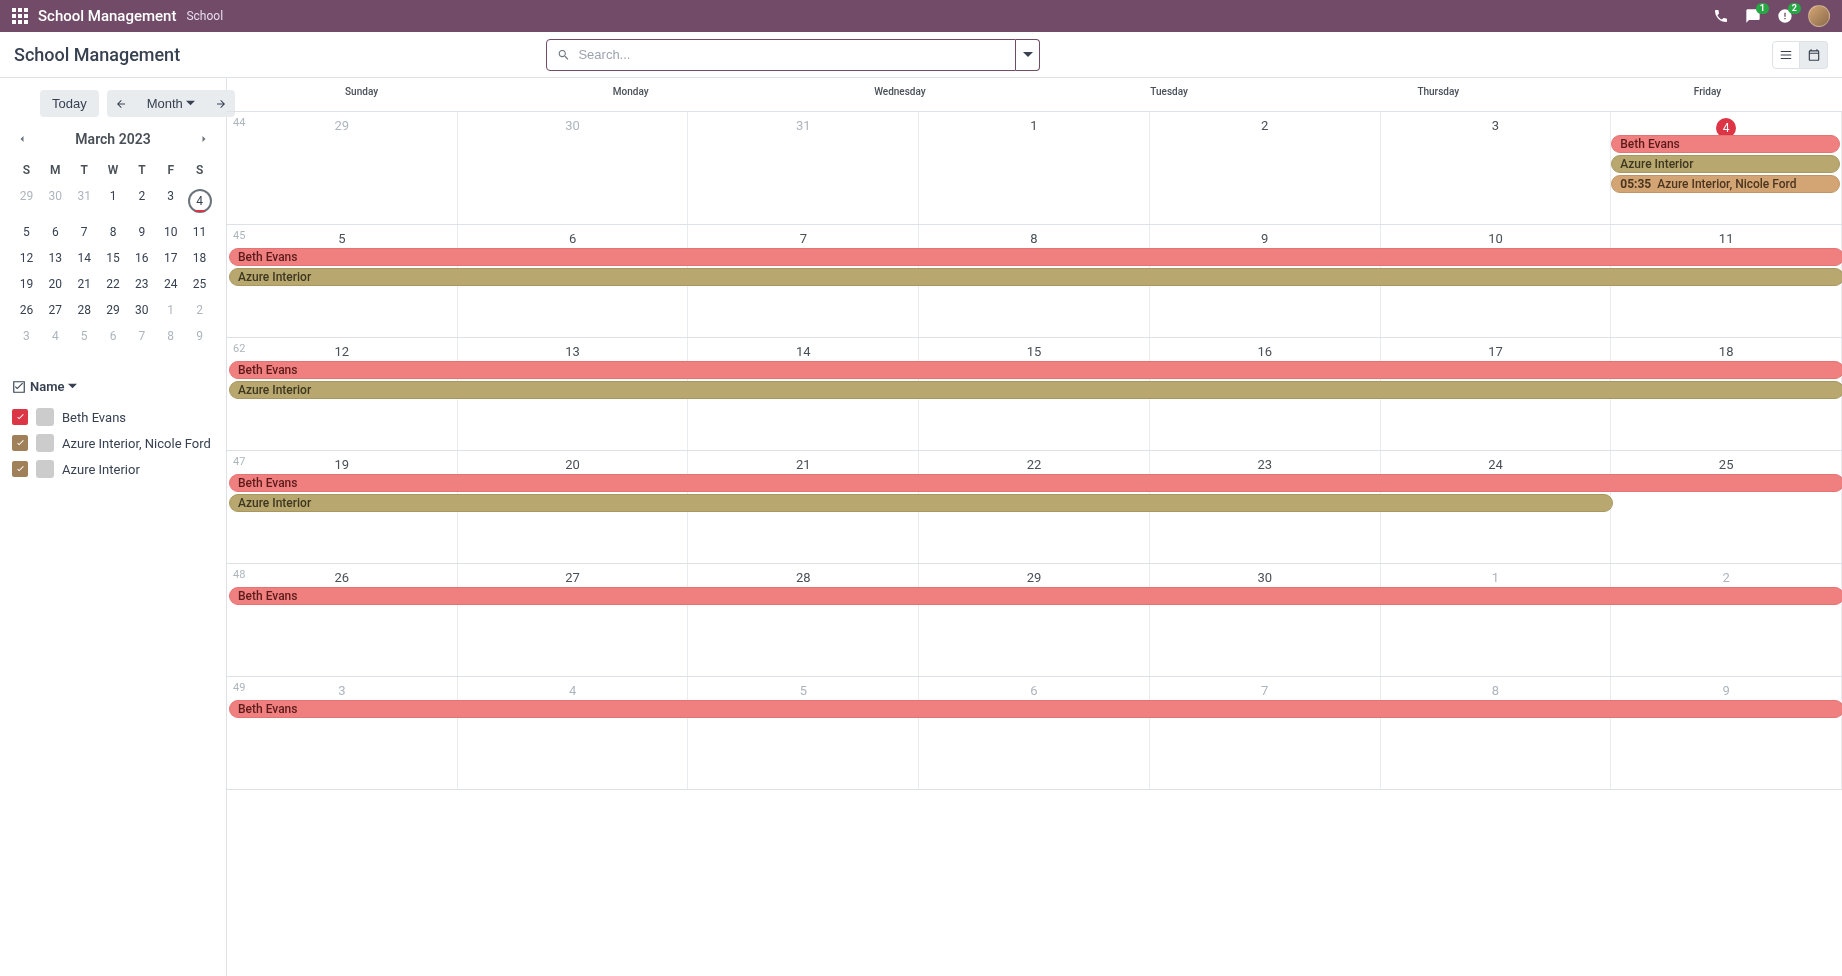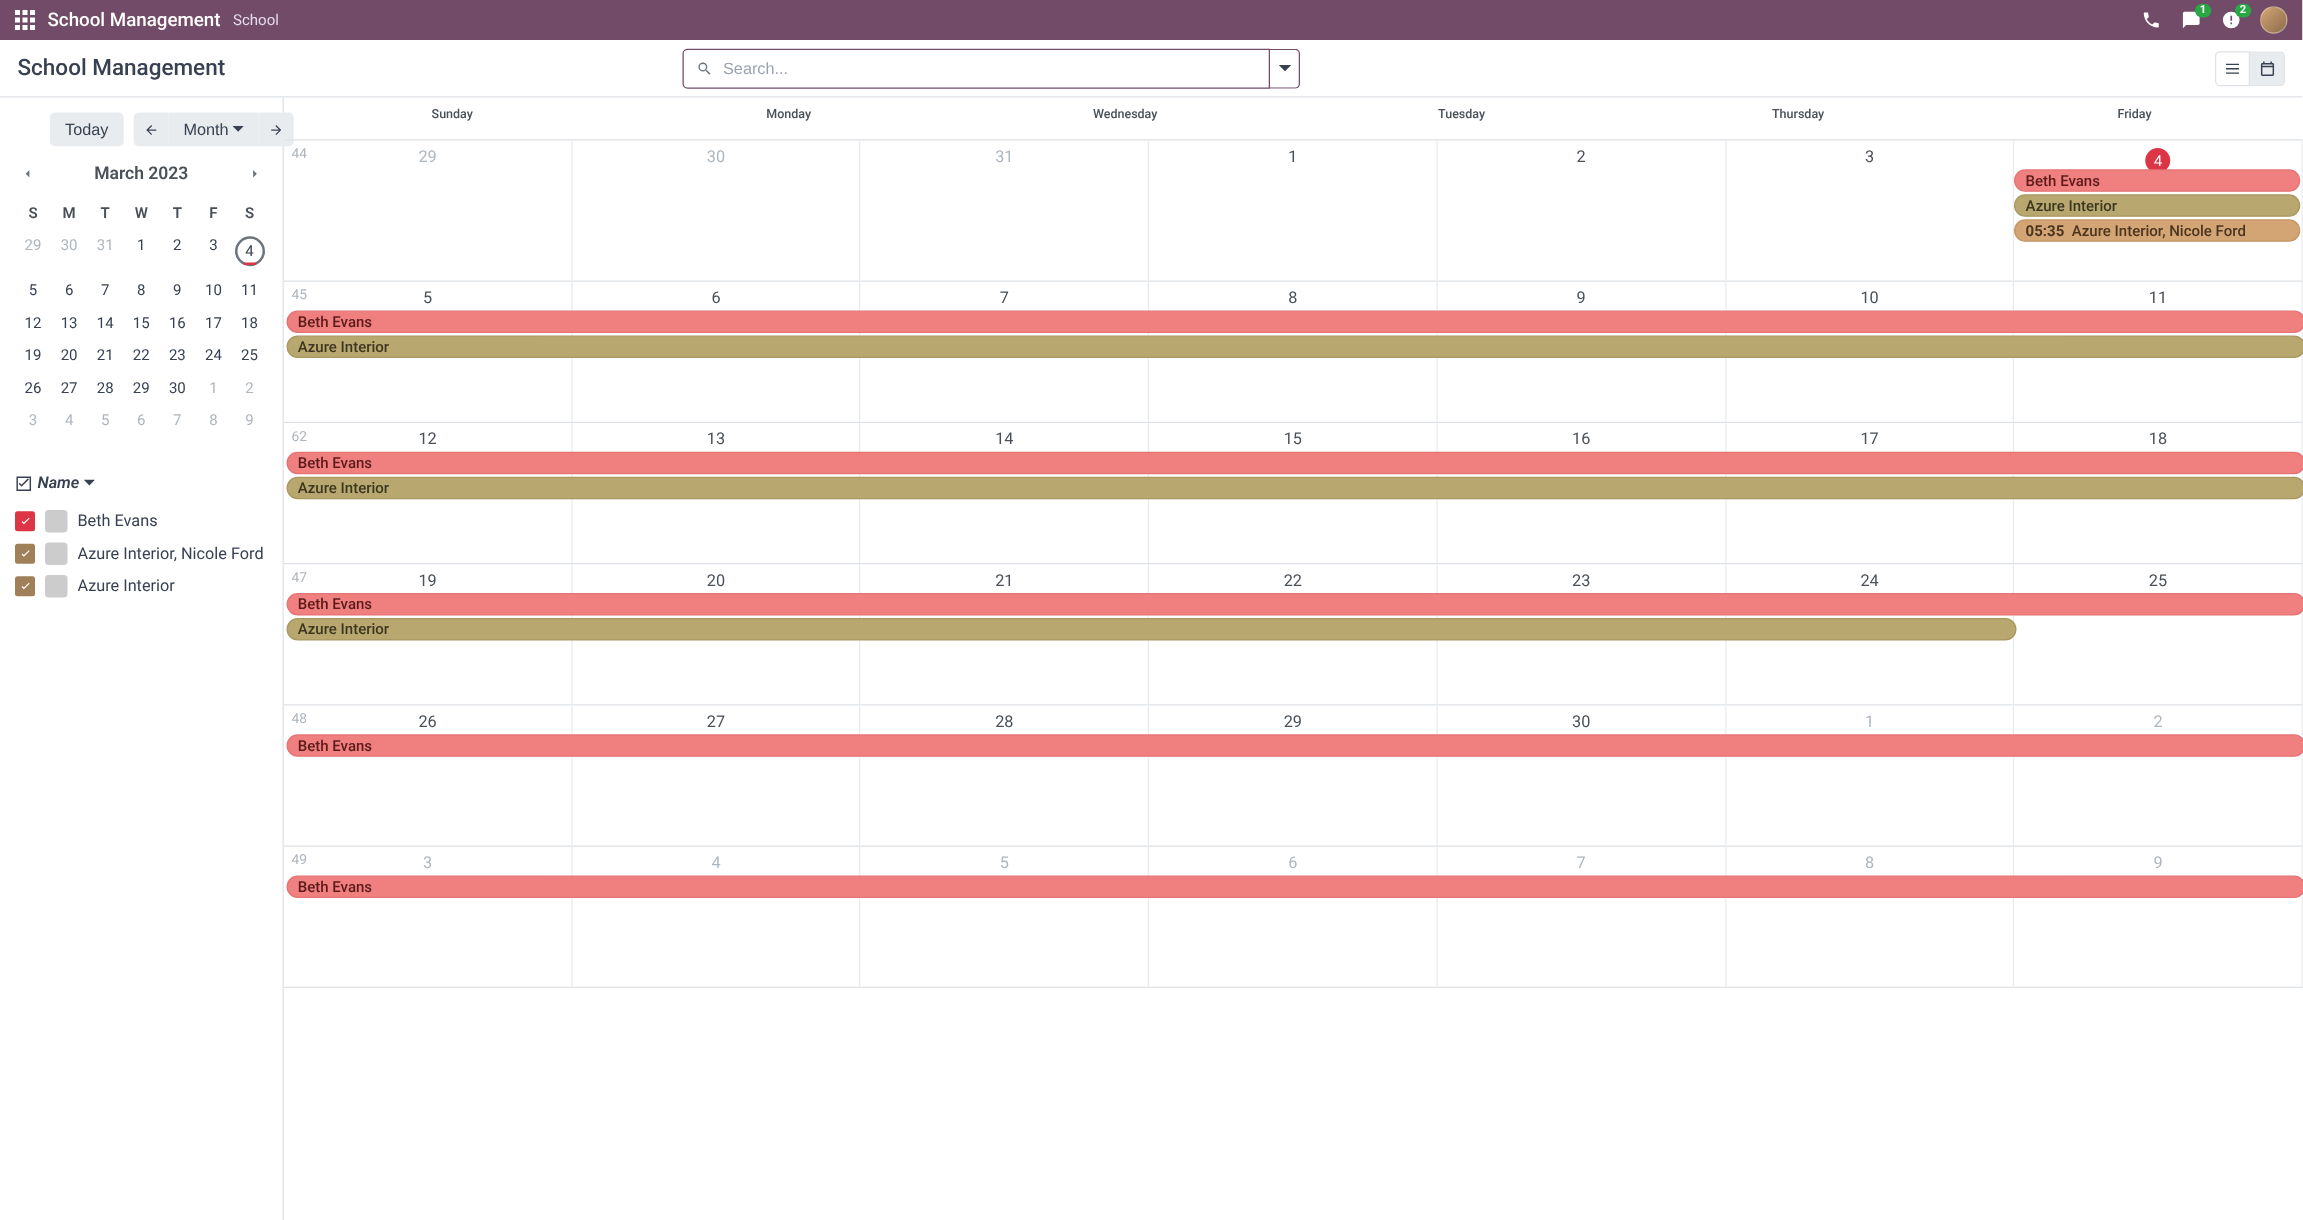--- a/index.html
+++ b/index.html
@@ -51,21 +51,21 @@
     .mini-cal-title{font-weight:600;color:#495057;font-size:14px;}
     .mini-cal{width:100%;}
     .mini-row{display:flex;}
     .mini-cell{flex:1;text-align:center;font-size:12px;padding:6px 0;cursor:pointer;}
     .mini-head{font-weight:600;color:#495057;}
     .mini-muted{color:#adb5bd;}
     .mini-selected{border:2px solid #6c757d;border-radius:50%;width:24px;height:24px;line-height:20px;margin:0 auto;padding:0;position:relative;}
     .mini-selected::after{content:"";position:absolute;bottom:-1px;left:50%;transform:translateX(-50%);width:10px;height:2px;background:#dc3545;}
 
     .filter-section{margin-top:30px;}
-    .filter-head{display:flex;align-items:center;gap:4px;font-weight:600;color:#374151;margin-bottom:10px;font-style:italic;}
+    .filter-head{display:flex;align-items:center;gap:4px;font-weight:600;color:#374151;margin-bottom:10px;}
     .filter-head svg{width:14px;height:14px;}
     .filter-head .caret{width:9px;height:9px;fill:#374151;}
     .filter-item{display:flex;align-items:center;gap:8px;padding:4px 0;cursor:pointer;}
     .chk{width:16px;height:16px;border-radius:2px;display:flex;align-items:center;justify-content:center;}
     .chk svg{width:11px;height:11px;fill:#fff;}
     .mini-avatar{width:18px;height:18px;border-radius:3px;background:#ccc;}
 
     .calendar{flex:1;overflow:auto;}
     .cal-head{display:flex;border-bottom:1px solid #dee2e6;height:34px;}
     .cal-head-cell{flex:1;text-align:center;font-weight:500;font-size:10px;padding:8px 0;color:#495057;}

